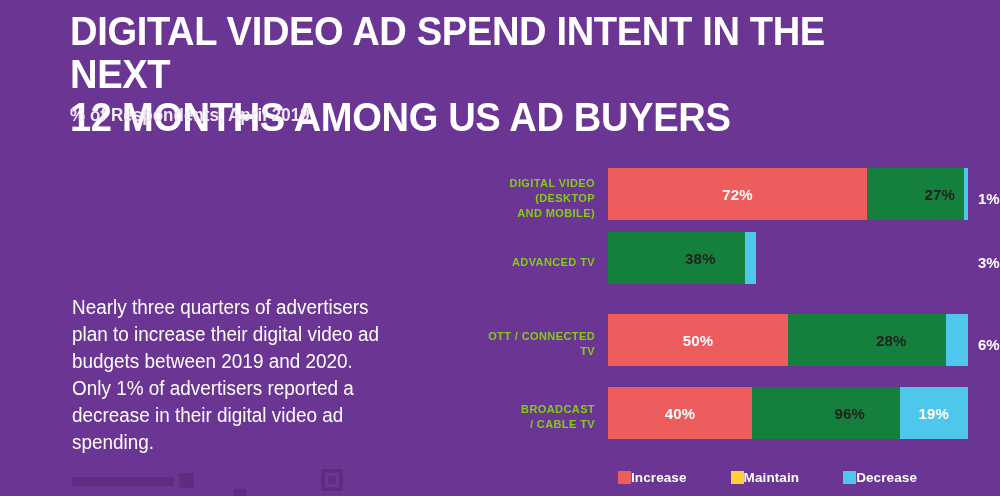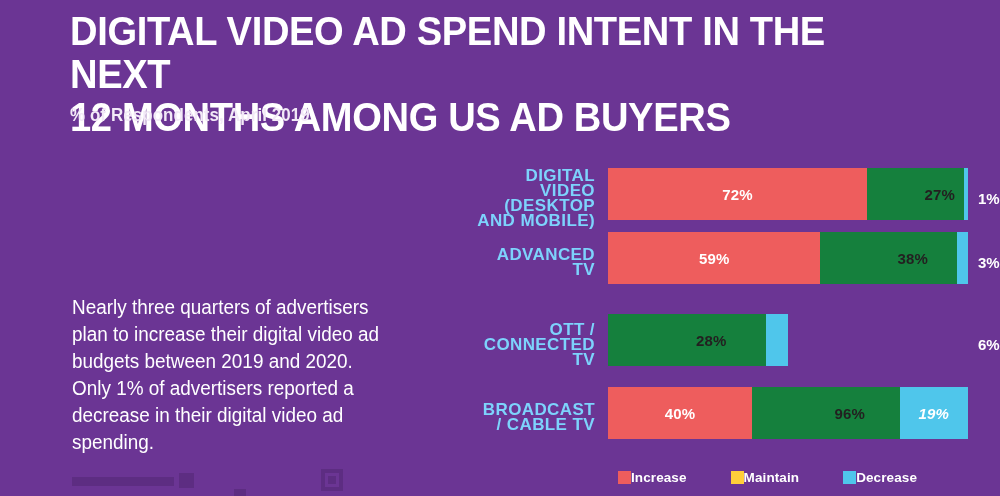--- a/index.html
+++ b/index.html
@@ -70,24 +70,24 @@
     width:560px;
     height:60px;
     display:flex;
     align-items:center;
   }
   .cat-label {
     width:138px;
     flex:0 0 138px;
     text-align:right;
     padding-right:13px;
-    color:#7dd3fc;
-    font-family:"Liberation Sans Narrow","Liberation Sans", sans-serif;
-    font-weight:bold;
-    font-size:17px;
+    color:#84cc16;
+    font-family:"Liberation Sans Narrow","Liberation Sans", sans-serif;
+    font-weight:bold;
+    font-size:11px;
     line-height:15px;
     letter-spacing:0.4px;
     text-transform:uppercase;
     white-space:pre-line;
   }
   .bar-track {
     flex:0 0 360px;
     width:360px;
     height:60px;
     display:flex;
@@ -98,21 +98,21 @@
     display:flex;
     align-items:center;
     justify-content:center;
     font-family:"Liberation Sans Narrow","Liberation Sans", sans-serif;
     font-weight:bold;
     font-size:15px;
     letter-spacing:0.2px;
   }
   .seg-increase { background:#EE5D5D; color:#FFFFFF; }
   .seg-maintain { background:#15803d; color:#231F20;padding-left:48px; }
-  .seg-decrease { background:#4FC6EB; color:#FFFFFF;font-style:italic; }
+  .seg-decrease { background:#4FC6EB; color:#FFFFFF; }
   .seg .seg-val.hidden { visibility:hidden; }
 
   .outside-val {
     flex:0 0 auto;
     padding-left:10px;
     color:#FFFFFF;
     font-family:"Liberation Sans Narrow","Liberation Sans", sans-serif;
     font-weight:bold;
     font-size:15px;
   }
@@ -193,35 +193,35 @@
           </div>
           <div class="seg seg-decrease" style="width: 3.6px; flex: 0 0 3.6px;">
             <span class="seg-val hidden">1%</span>
           </div>
         </div>
         <div class="outside-val">1%</div>
       </div>
       <div class="bar-row" style="top: 232px;">
         <div class="cat-label">ADVANCED TV</div>
         <div class="bar-track">
-          <div class="seg seg-increase" style="width: 212.4px; flex: 0 0 212.4px;">
-            <span class="seg-val">59%</span>
-          </div>
           <div class="seg seg-maintain" style="width: 136.8px; flex: 0 0 136.8px;">
             <span class="seg-val">38%</span>
           </div>
           <div class="seg seg-decrease" style="width: 10.8px; flex: 0 0 10.8px;">
             <span class="seg-val hidden">3%</span>
           </div>
         </div>
         <div class="outside-val">3%</div>
       </div>
       <div class="bar-row" style="top: 314px;">
         <div class="cat-label">OTT / CONNECTED TV</div>
         <div class="bar-track">
+          <div class="seg seg-increase" style="width: 180px; flex: 0 0 180px;">
+            <span class="seg-val">50%</span>
+          </div>
           <div class="seg seg-maintain" style="width: 158.4px; flex: 0 0 158.4px;">
             <span class="seg-val">28%</span>
           </div>
           <div class="seg seg-decrease" style="width: 21.6px; flex: 0 0 21.6px;">
             <span class="seg-val hidden">6%</span>
           </div>
         </div>
         <div class="outside-val">6%</div>
       </div>
       <div class="bar-row" style="top: 387px;">

